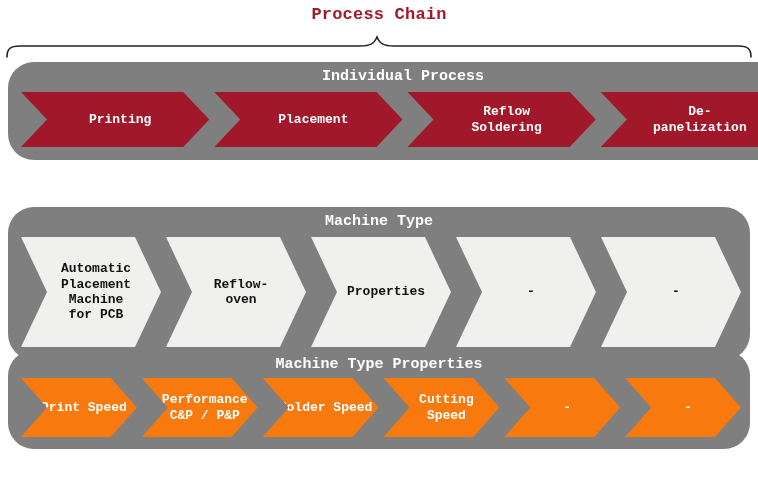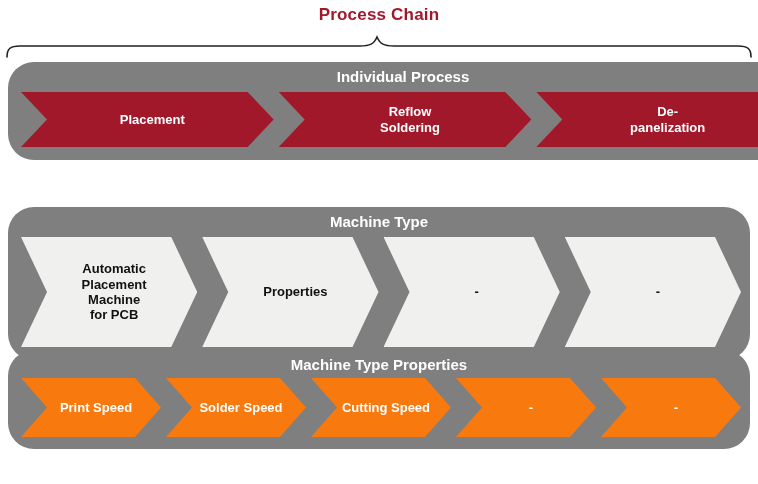--- a/index.html
+++ b/index.html
@@ -1,18 +1,18 @@
 <!DOCTYPE html>
 <html><head>
 <meta charset="utf-8">
 <style>
   html,body { margin:0; padding:0; background:#ffffff; }
   .stage {
     position:relative; width:758px; height:484px; background:#ffffff;
-    font-family:Liberation Sans, sans-serif; overflow:hidden;
+    font-family:Liberation Mono, monospace; overflow:hidden;
   }
   .page-title {
     position:absolute; top:5px; left:0; width:758px; text-align:center;
     font-size:17px; font-weight:bold; color:#A1182B; letter-spacing:0.2px;
   }
   .brace-svg { position:absolute; top:0; left:0; }
   .band {
     position:absolute; left:8px; width:742px; background:#7F7F7F; border-radius:26px;
   }
   .band--1 { top:62px;  height:98px;padding-left:48px; }
@@ -46,45 +46,50 @@
 
   <div class="page-title">Process Chain</div>
 
   <svg class="brace-svg" width="758" height="60" viewBox="0 0 758 60" aria-hidden="true">
     <path d="M 7 57 C 7 49 10 46 20 46 L 360 46 C 370 46 374 44 377 37 C 380 44 384 46 394 46 L 738 46 C 748 46 751 49 751 57" fill="none" stroke="#222222" stroke-width="1.6" stroke-linecap="round"></path>
   </svg>
 
   <section class="band band--1">
     <div class="band-title">Individual Process</div>
     <div class="chevrons">
+      <div class="chevron">Printing</div>
       <div class="chevron">Placement</div>
       <div class="chevron">Reflow
 Soldering</div>
       <div class="chevron">De-
 panelization</div>
     </div>
   </section>
 
   <section class="band band--2">
     <div class="band-title">Machine Type</div>
     <div class="chevrons">
       <div class="chevron">Automatic
 Placement
 Machine
 for PCB</div>
+      <div class="chevron">Reflow-
+oven</div>
       <div class="chevron">Properties</div>
       <div class="chevron">-</div>
       <div class="chevron">-</div>
     </div>
   </section>
 
   <section class="band band--3">
     <div class="band-title">Machine Type Properties</div>
     <div class="chevrons">
       <div class="chevron">Print Speed</div>
+      <div class="chevron">Performance
+C&amp;P / P&amp;P</div>
       <div class="chevron">Solder Speed</div>
       <div class="chevron">Cutting Speed</div>
       <div class="chevron">-</div>
       <div class="chevron">-</div>
     </div>
   </section>
 
 </div>
 
 </body></html>

